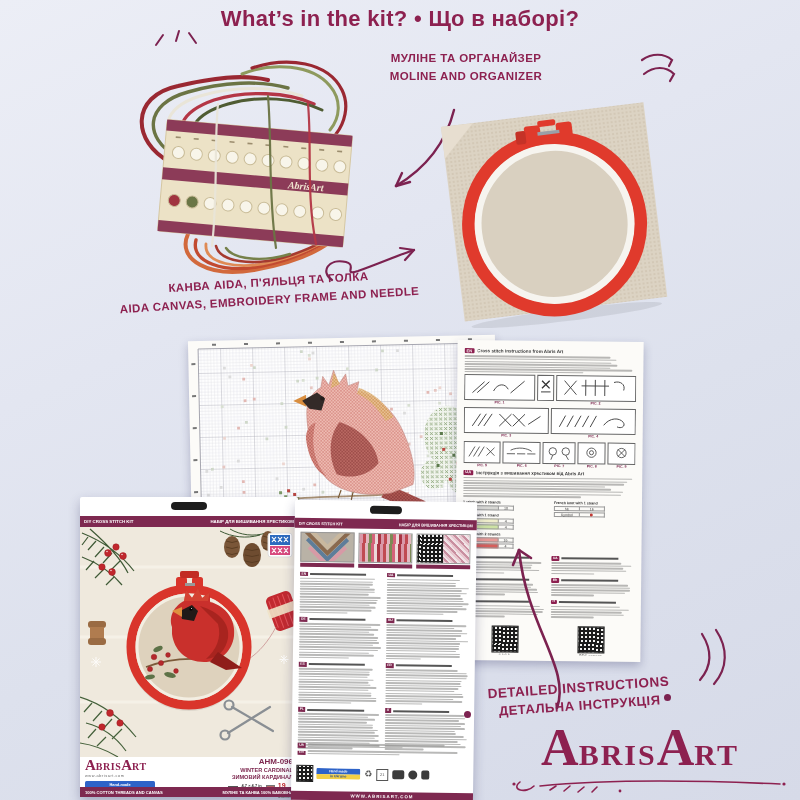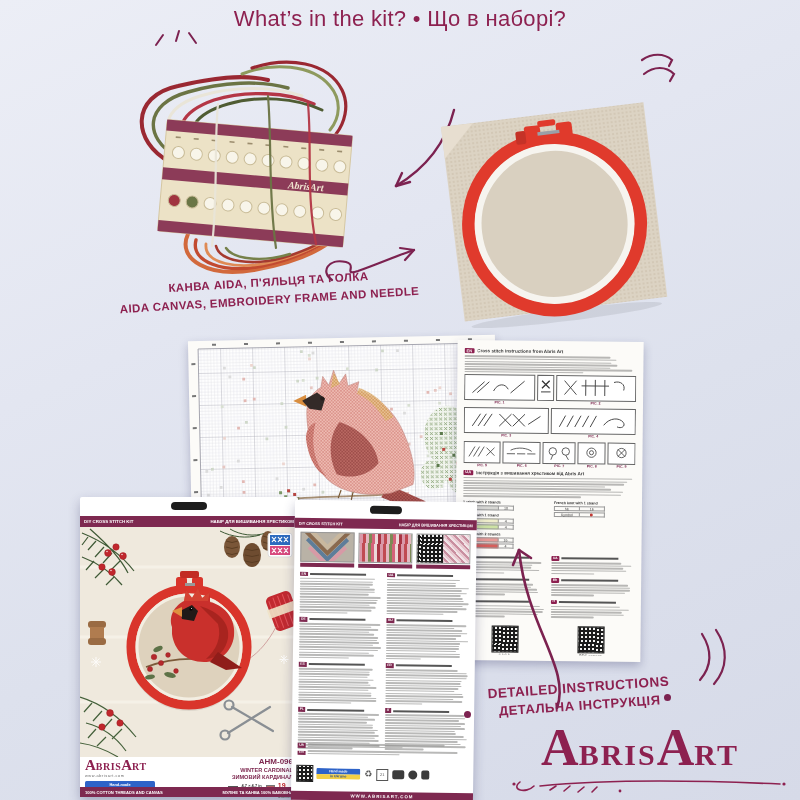--- a/index.html
+++ b/index.html
@@ -1,21 +1,21 @@
 <!DOCTYPE html>
 <html><head>
 <meta charset="utf-8">
 <style>
   html,body{margin:0;padding:0;background:#cfd4e2;}
   .stage{position:relative;width:800px;height:800px;overflow:hidden;
     font-family:"Liberation Sans",sans-serif;
     background:linear-gradient(155deg,#eceef6 0%,#e3e6f1 35%,#dde1ed 60%,#d6dae8 100%);}
   .abs{position:absolute;}
   .hand{font-weight:bold;color:#8d2150;letter-spacing:.4px;}
-  .title{left:0;right:0;top:6px;text-align:center;font-size:22px;font-weight:normal;color:#8d2150;letter-spacing:.3px;}
+  .title{left:0;right:0;top:6px;text-align:center;font-size:22px;font-weight:bold;color:#8d2150;letter-spacing:.3px;}
   
   .sheet{background:#fcfbf8;box-shadow:0 4px 10px rgba(40,40,90,.28);}
   
   .tl{height:1.5px;background:#8b8b89;opacity:.6;margin-bottom:1.1px;border-radius:1px;}
   
   .is-inner{position:absolute;inset:6px 7px;overflow:hidden;}
   .is-head{display:flex;align-items:center;gap:3px;margin:2px 0 2px;}
   .istag{background:#8d2150;color:#fff;font-size:4px;font-weight:bold;padding:.5px 2px;border-radius:1px;line-height:1.1;}
   .is-title{font-size:4.6px;font-weight:bold;color:#3a3a3a;white-space:nowrap;overflow:hidden;}
   .srow{display:flex;gap:2px;margin-top:2px;}
@@ -135,20 +135,24 @@
       <text x="196" y="152" font-size="10" font-style="italic" font-weight="bold" font-family="Liberation Serif, serif" fill="#f0e4cf">AbrisArt</text>
     </g>
 
     <g fill="none" stroke-linecap="round" opacity=".95">
       <path d="M126 70 C 122 110, 126 160, 120 212" stroke="#e9e5d8" stroke-width="2.2"></path>
       <path d="M176 62 C 180 110, 176 160, 184 214" stroke="#6b7444" stroke-width="2.2"></path>
       <path d="M216 70 C 220 112, 214 160, 224 210" stroke="#b43646" stroke-width="2.2"></path>
     </g>
   </svg>
 
+  <div class="abs hand" style="left:372px;top:50px;width:188px;text-align:center;font-size:11.5px;line-height:1.55;">
+    <div>МУЛІНЕ ТА ОРГАНАЙЗЕР</div>
+    <div>MOLINE AND ORGANIZER</div>
+  </div>
 
   <svg class="abs" style="left:382px;top:104px;" width="82" height="96" viewBox="0 0 82 96">
     <g stroke="#7c2250" stroke-width="2.4" fill="none" stroke-linecap="round">
       <path d="M72 6 C 64 38, 44 64, 14 82"></path>
       <path d="M14 82 L28 78"></path>
         <path d="M14 82 L20 69"></path>
     </g>
   </svg>
 
   <svg class="abs" style="left:636px;top:44px;" width="44" height="52" viewBox="0 0 44 52">

